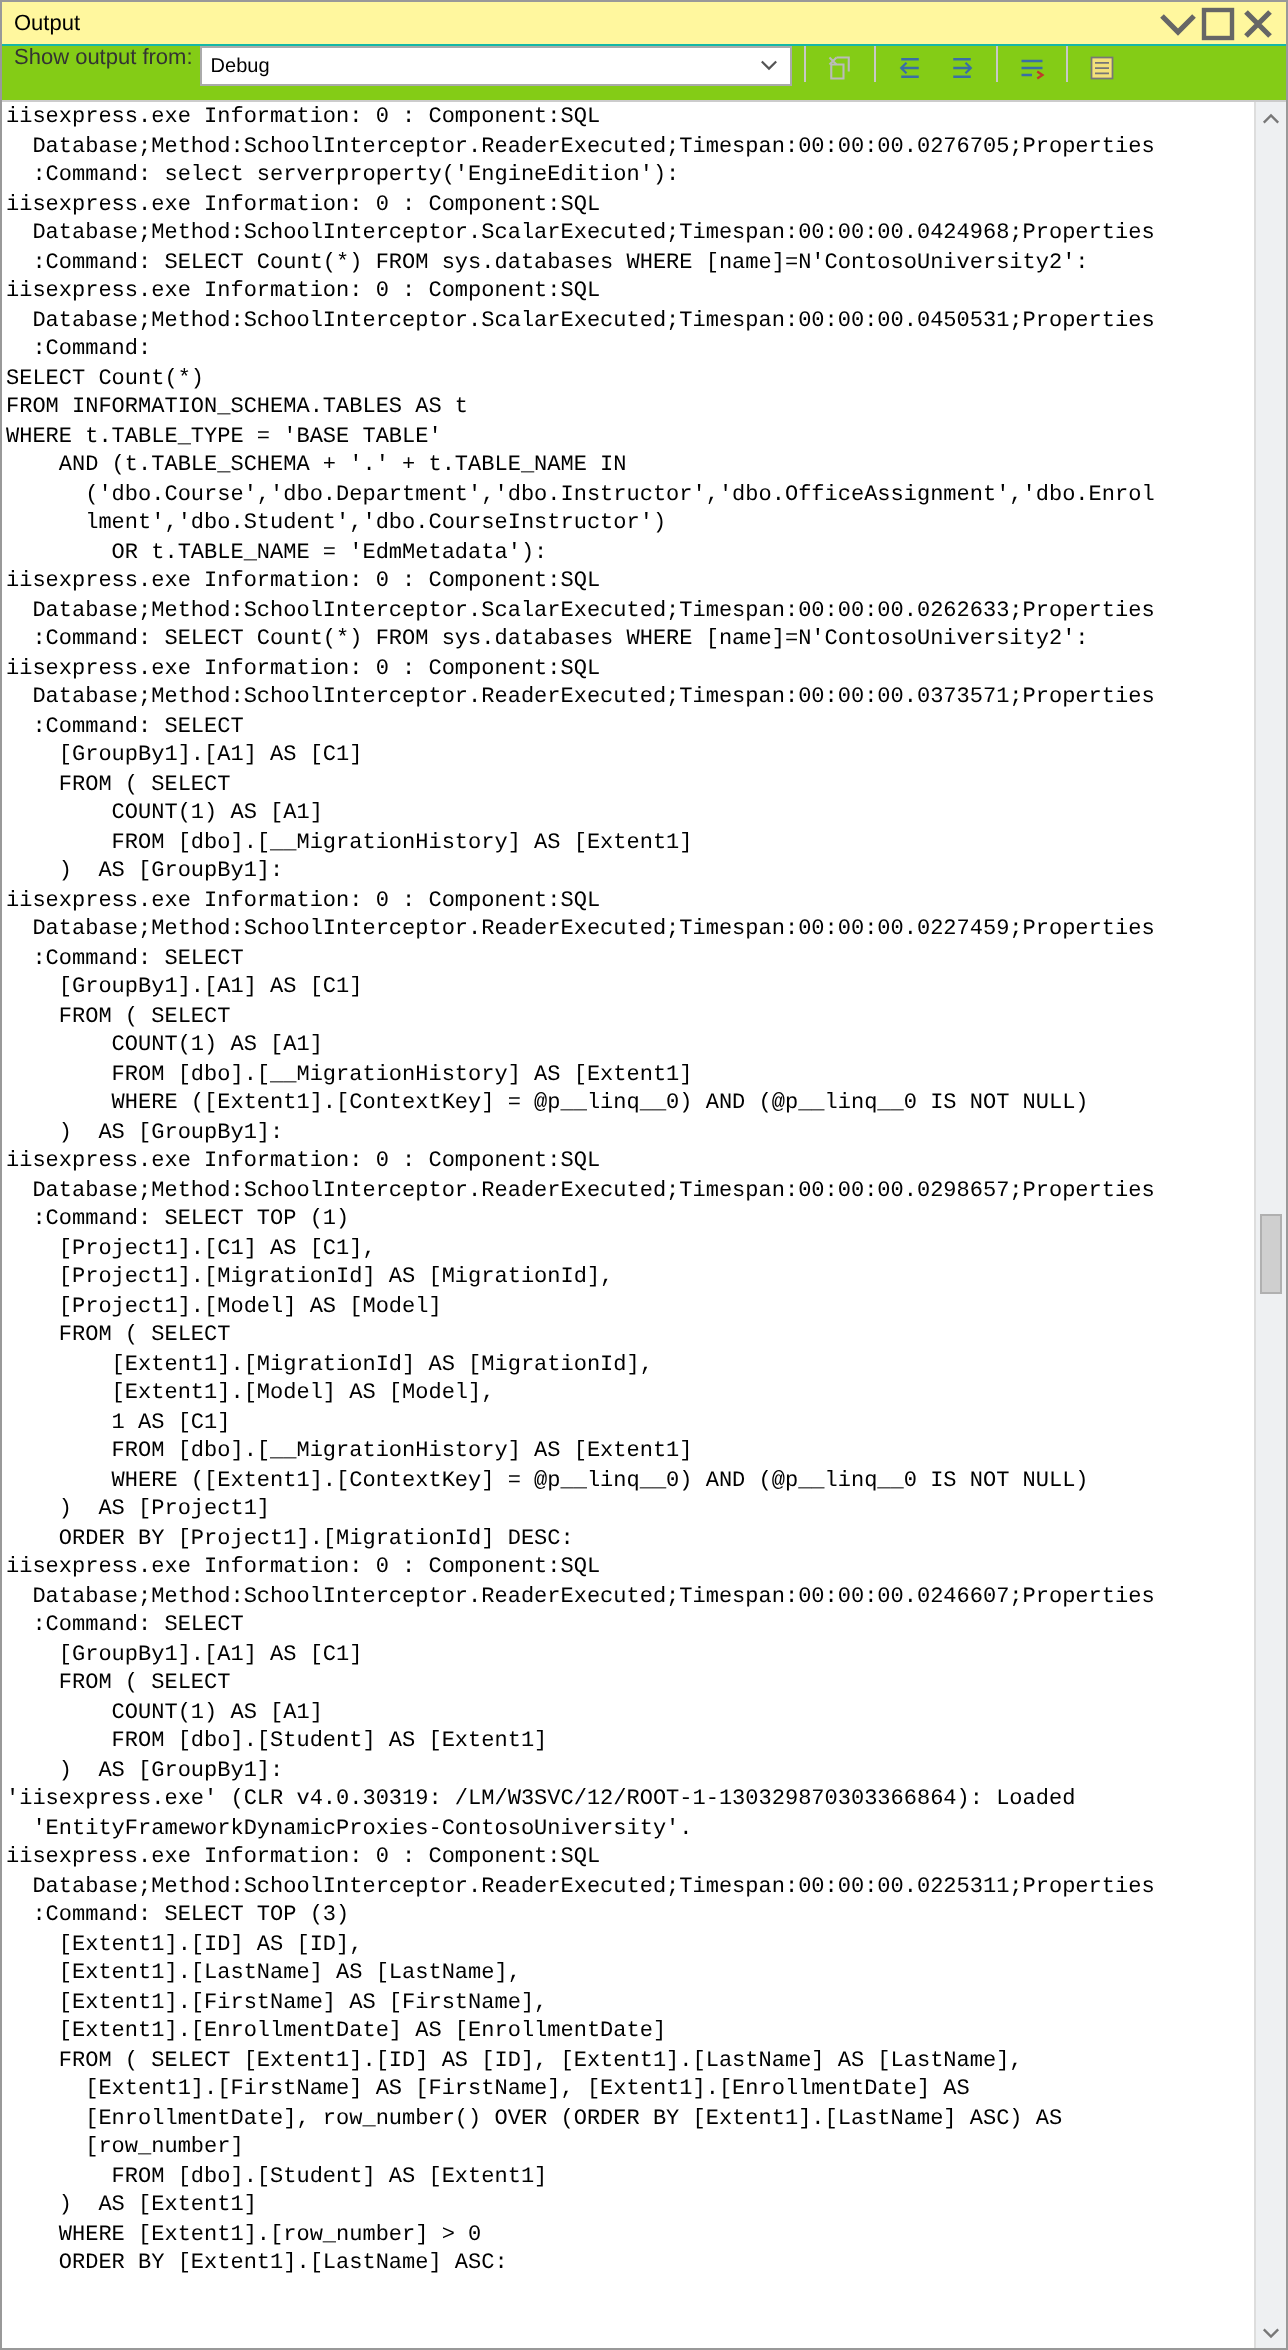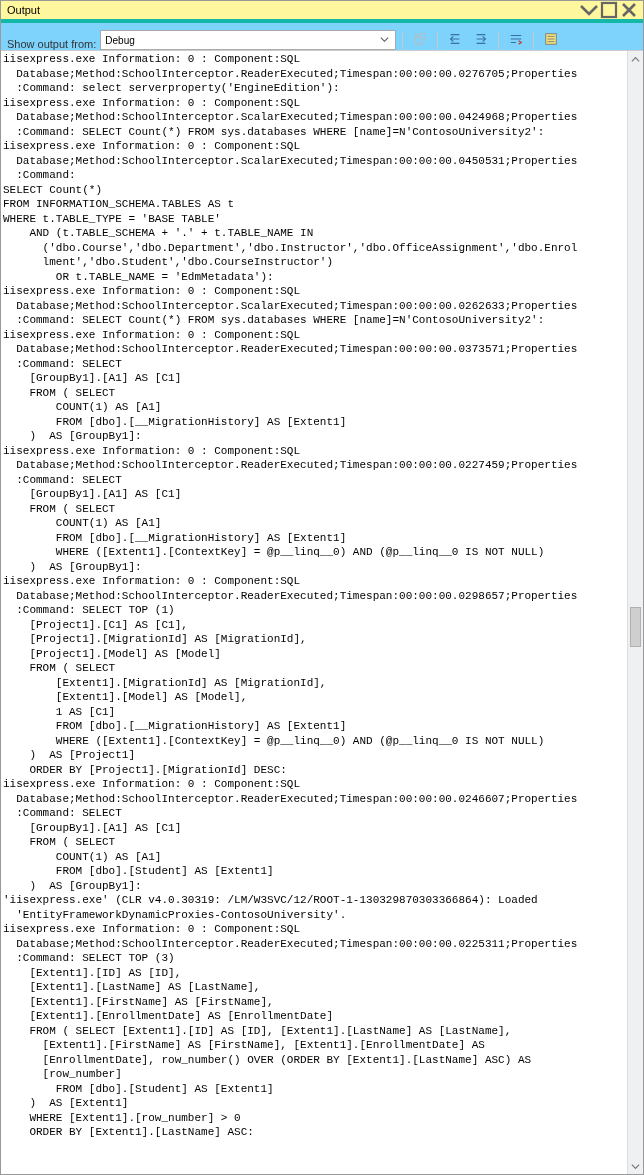--- a/index.html
+++ b/index.html
@@ -11,42 +11,42 @@
       height: 1175px;
       overflow: hidden;
       border: 1px solid #999;
     }
     .title-bar {
       background: #fff79e;
       height: 22px;
       display: flex;
       align-items: center;
       padding: 0 4px;
-      border-bottom: 4px solid #14b8a6;
+      border-bottom: 1px solid #14b8a6;
     }
     .title-bar .title {
       flex: 1;
       font-size: 11px;
       padding-left: 2px;
     }
     .title-bar .btn {
       width: 20px;
       height: 16px;
       display: flex;
       align-items: center;
       justify-content: center;
       cursor: pointer;
       font-size: 10px;
       color: #555;
     }
     .toolbar {
-      background: #7dd3fc;
+      background: #84cc16;
       height: 28px;
       display: flex;
-      align-items: flex-end;
+      align-items: flex-start;
       padding: 0 6px;
       gap: 4px;
       border-bottom: 1px solid #ccc;
     }
     .toolbar-label {
       font-size: 11px;
       color: #333;
     }
     .dropdown {
       position: relative;

